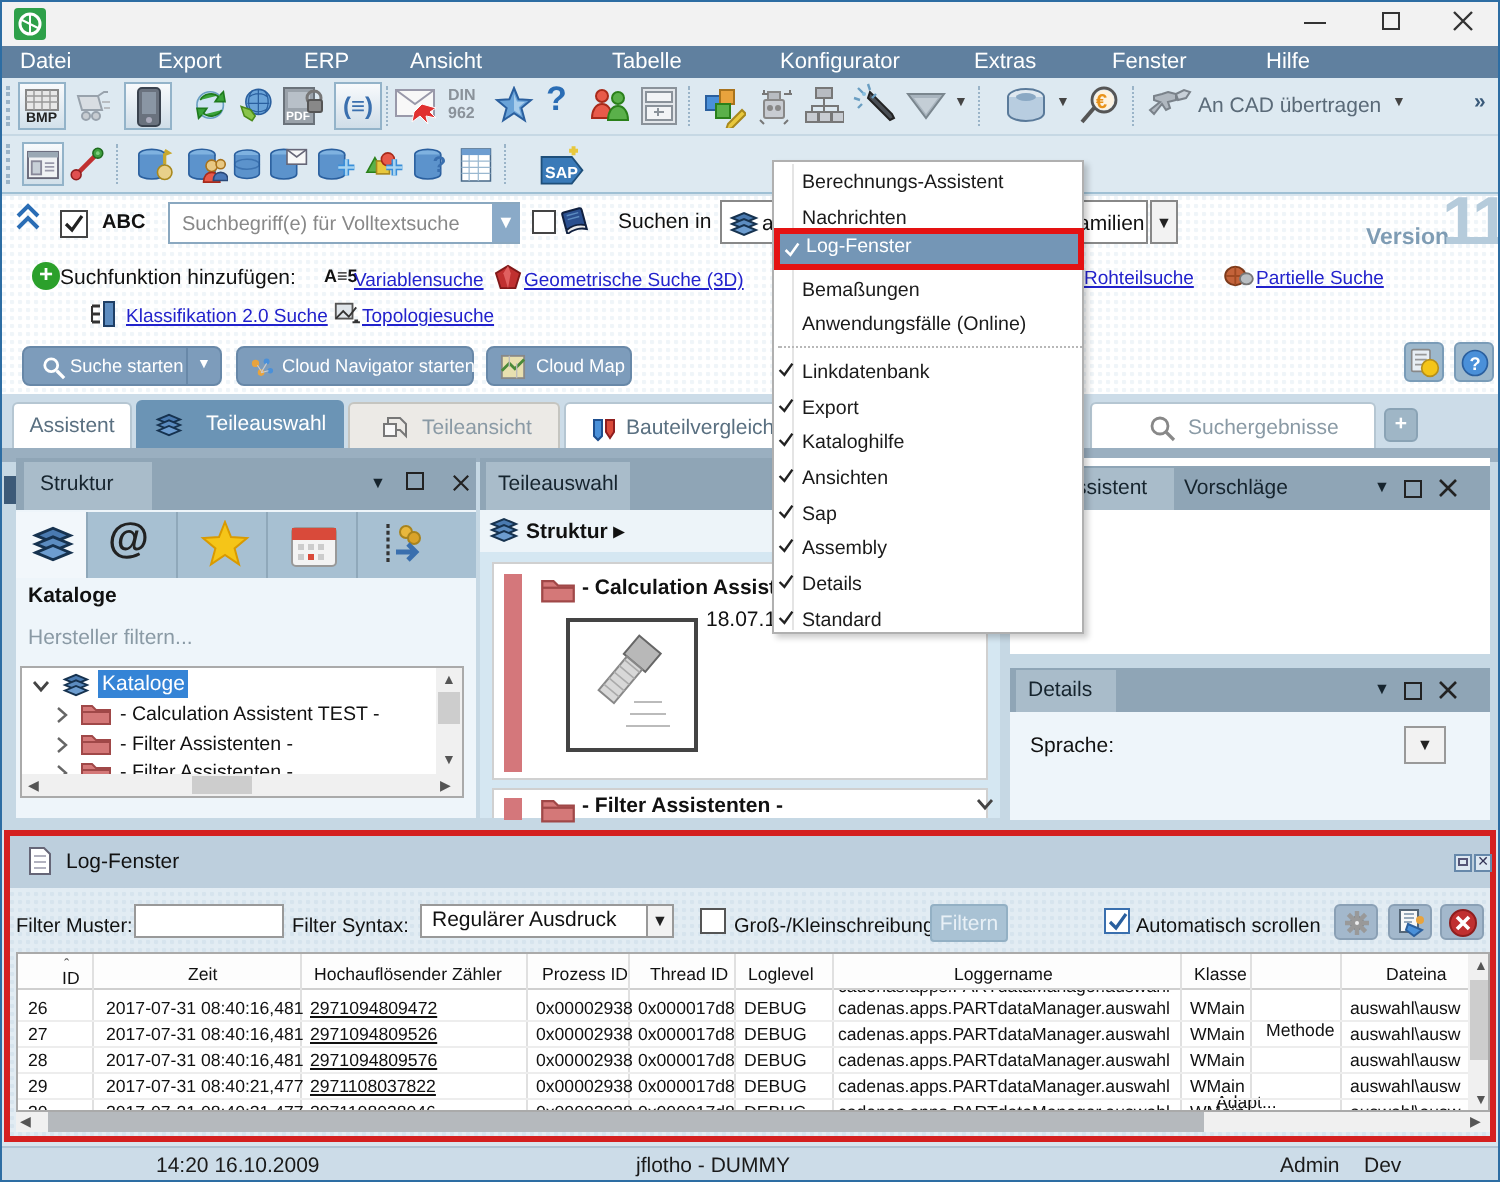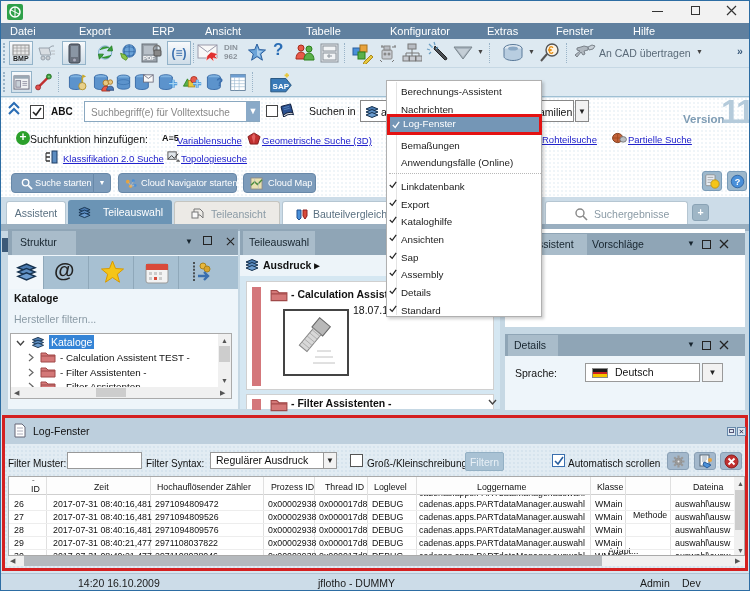--- a/index.html
+++ b/index.html
@@ -5,21 +5,21 @@
 * { margin:0; padding:0; box-sizing:border-box; }
 html,body { width:750px; height:591px; overflow:hidden; }
 body { font-family:"Liberation Sans", sans-serif; font-size:10.5px; background:#d8e5ee; position:relative; }
 .a { position:absolute; white-space:nowrap; }
 a.lnk { color:#2222cc; text-decoration:underline; font-size:9.5px; }
 .bluebtn { background:#7d9cbb; border:1px solid #6888a8; border-radius:3px; color:#fff; }
 .phead { background:#8fa5b6; color:#16242e; }
 .ptab { background:#a9bcca; }
 .logrow { left:0; width:735px; height:13px; border-bottom:1px solid #ededed; white-space:nowrap; }
 .logrow s1,.logrow s2,.logrow s3,.logrow s4,.logrow s5,.logrow s6,.logrow s7,.logrow s8,.logrow s9,.logrow s0 { position:absolute; top:1px; text-decoration:none; }
-.logrow s1 { left:5px; } .logrow s2 { left:44px; } .logrow s3 { left:146px; } .logrow s4 { left:259px; }
+.logrow s1 { left:5px; } .logrow s2 { left:44px; } .logrow s3 { left:146px;text-decoration:underline; } .logrow s4 { left:259px; }
 .logrow s5 { left:310px; } .logrow s6 { left:363px; } .logrow s7 { left:410px; } .logrow s8 { left:586px; }
 .logrow s9 { left:599px;margin-top:47px; } .logrow s0 { left:666px; }
 </style>
 </head>
 <body>
 
 <div class="a" style="left:0;top:0;width:750px;height:23px;background:#f2f2f2;border-top:1px solid #2d6da3;">
   <svg class="a" style="left:7px;top:3px;" width="16" height="16" viewBox="0 0 16 16">
       <rect x="0" y="0" width="16" height="16" rx="2" fill="#2ea049"></rect>
       <circle cx="8" cy="8" r="5" fill="none" stroke="#fff" stroke-width="1.5"></circle>
@@ -473,21 +473,21 @@
   <div class="a phead" style="left:0;top:0;width:260px;height:26px;">
     <div class="a ptab" style="left:3px;top:2px;width:72px;height:24px;"></div>
     <div class="a" style="left:9px;top:7px;">Teileauswahl</div>
   </div>
   <div class="a" style="left:0;top:26px;width:260px;height:21px;background:#edf4f9;">
     <svg class="a" style="left:4px;top:3px;" width="16" height="14" viewBox="0 0 16 14">
         <path d="M2 4l6-2.5L14 4l-6 2.5z" fill="#4a7ab0" stroke="#16324f"></path>
         <path d="M2 7l6-2.5L14 7l-6 2.5z" fill="#5c8cc0" stroke="#16324f"></path>
         <path d="M2 10l6-2.5L14 10l-6 2.5z" fill="#6d9dd0" stroke="#16324f"></path>
       </svg>
-    <div class="a" style="left:23px;top:4px;font-weight:bold;color:#111;">Ausdruck ▸</div>
+    <div class="a" style="left:23px;top:4px;font-weight:bold;color:#111;">Struktur ▸</div>
   </div>
 
   <div class="a" style="left:6px;top:52px;width:248px;height:109px;background:#fff;border:1px solid #d0d0d0;">
     <div class="a" style="left:5px;top:5px;width:9px;height:99px;background:#d4777b;"></div>
     <svg class="a" style="left:23px;top:6px;" width="18" height="14" viewBox="0 0 16 12">
         <path d="M1 2h5l2 2h7v7H1z" fill="#d47878" stroke="#a04848"></path>
         <path d="M1 5h14" stroke="#a04848"></path>
       </svg>
     <div class="a" style="left:44px;top:6px;font-weight:bold;color:#111;white-space:nowrap;">- Calculation Assistent TEST -</div>
     <div class="a" style="left:106px;top:22px;color:#111;white-space:nowrap;">18.07.13 13:33:52</div>
@@ -533,24 +533,20 @@
   <div class="a phead" style="left:0;top:0;width:240px;height:22px;">
     <div class="a ptab" style="left:3px;top:1px;width:50px;height:21px;"></div>
     <div class="a" style="left:9px;top:5px;">Details</div>
     <div class="a" style="left:182px;top:6px;font-size:8px;">▼</div>
     <div class="a" style="left:197px;top:5px;width:9px;height:9px;border:1.4px solid #222;margin-top:2px;"></div>
     <svg class="a" style="left:214px;top:6px;" width="10" height="10" viewBox="0 0 10 10">
         <path d="M1 1l8 8M9 1l-8 8" stroke="#222" stroke-width="1.3"></path>
       </svg>
   </div>
   <div class="a" style="left:10px;top:33px;color:#111;">Sprache:</div>
-  <div class="a" style="left:80px;top:29px;width:115px;height:19px;background:#fff;border:1px solid #999;">
-    <span class="a" style="left:6px;top:4px;width:16px;height:10px;background:linear-gradient(#1a1a1a 33%,#cc2222 33%,#cc2222 66%,#f5c500 66%);border:0.5px solid #888;"></span>
-    <span class="a" style="left:29px;top:2px;color:#111;">Deutsch</span>
-  </div>
   <div class="a" style="left:197px;top:29px;width:21px;height:19px;background:#f2f2f2;border:1px solid #999;text-align:center;line-height:18px;font-size:8px;color:#222;">▼</div>
 </div>
 
 <div class="a" style="left:702px;top:171px;width:20px;height:20px;background:#9db8cc;border:1px solid #7a9cb8;border-radius:3px;z-index:5;">
   <svg class="a" style="left:2px;top:2px;" width="15" height="15" viewBox="0 0 18 18">
       <rect x="1" y="1" width="11" height="13" rx="1" fill="#e8eef4" stroke="#888"></rect>
       <path d="M3 4h7M3 7h7M3 10h5" stroke="#999"></path>
       <circle cx="12" cy="12" r="5" fill="#f5c518" stroke="#b8901a"></circle>
     </svg>
 </div>

